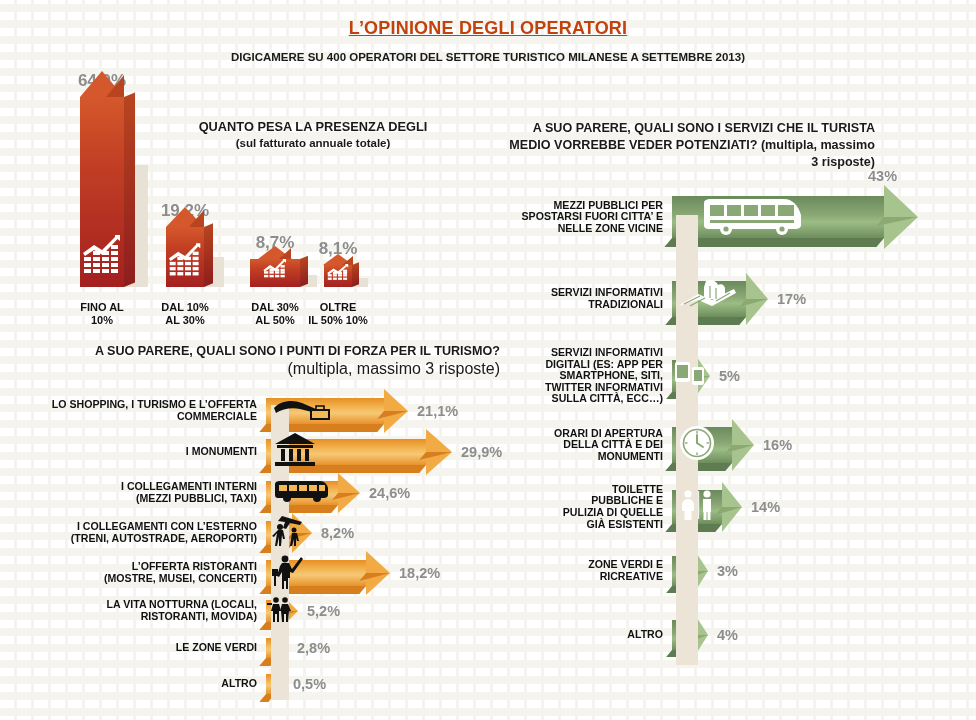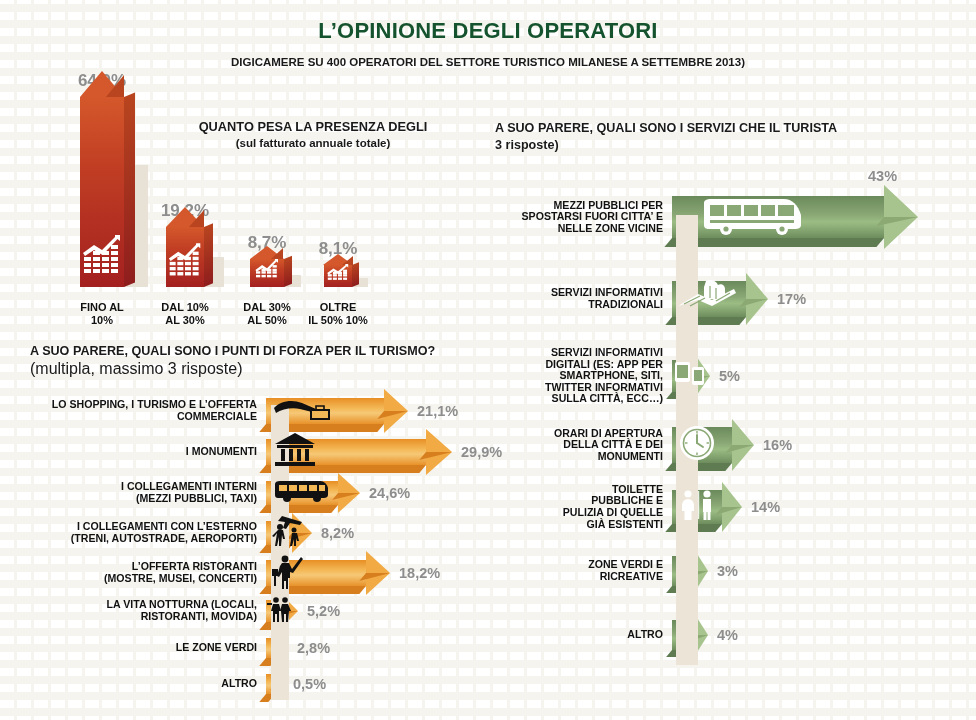--- a/index.html
+++ b/index.html
@@ -41,24 +41,25 @@
 
   .layer { position: absolute; z-index: 2; }
 
   
   #header {
     top: 18px; left: 0; width: 976px;
     text-align: center;
     z-index: 5;
   }
   #header .main-title {
-    font-size: 22px;
+    font-size: 18px;
     font-weight: bold;
-    color: #14532d;
+    color: #c2410c;
     letter-spacing: 0.2px;
+    text-decoration: underline;
   }
   #header .sub-title {
     font-size: 11.5px;
     font-weight: bold;
     color: #1a1a1a;
     margin-top: 8px;
     line-height: 20px;
   }
 
   
@@ -146,21 +147,21 @@
     z-index: 6;
   }
   #q1-title .q-main {
     font-size: 12.8px; font-weight: bold; color: #1a1a1a; line-height: 17px;
   }
   #q1-title .q-sub {
     font-size: 11.5px; font-weight: bold; color: #1a1a1a; margin-top: 2px;
   }
 
   
-  .section-title { text-align: left; z-index: 6; }
+  .section-title { text-align: right; z-index: 6; }
   .section-title .q-main { font-size: 12.6px; font-weight: bold; color: #1a1a1a; line-height: 17px; }
   .section-title .q-sub  { font-size: 16px; font-weight: normal; color: #1a1a1a; }
 
   #q2-title { top: 343px; left: 30px; width: 470px; }
   #q3-title { top: 120px; left: 495px; width: 380px; }
 
   
   .arrow-list { position: absolute; z-index: 3; }
 
   .arow {
@@ -323,21 +324,21 @@
           </g>
         </svg>
       </div>
     </div>
     <div class="caption">
       <div>DAL 10%</div>
       <div>AL 30%</div>
     </div>
   </div>
 
-  <div class="colbar" style="left:190px; width:34px; height:28px;">
+  <div class="colbar" style="left:190px; width:50px; height:28px;">
     <div class="pct">8,7%</div>
     <div class="head" style="border-left-width:17px;border-right-width:17px;border-bottom-width:13px;"></div>
     <div class="head-side" style="border-left-width:12px;border-bottom-width:11px;"></div>
     <div class="shadow" style="height:12px; width:17px; right:-17px;"></div>
     <div class="shaft">
       <div class="shaft-side" style="right:-8px;width:8px;"></div>
       <div class="glyph" style="bottom:2px;">
         <svg width="28" height="22" viewBox="0 6 40 36">
           <g fill="#ffffff">
             <rect x="2" y="26" width="7" height="4"></rect>
@@ -598,20 +599,21 @@
       <div class="tip" style="border-top:14px solid transparent;border-bottom:14px solid transparent;border-left:9px solid #f1aa44;">
         <div class="tip-lip" style="border-top:0;border-left:9px solid #d77e1e;border-bottom:6px solid transparent; top:0; left:-9px;"></div>
       </div>
     </div>
     <div class="pct">0,5%</div>
   </div>
 </div>
 
 <div class="layer section-title" id="q3-title">
   <div class="q-main">A SUO PARERE, QUALI SONO I  SERVIZI CHE IL TURISTA</div>
+  <div class="q-main">MEDIO VORREBBE VEDER POTENZIATI? (multipla, massimo</div>
   <div class="q-main">3 risposte)</div>
 </div>
 
 <div class="arrow-list" id="green-list" style="left:0; top:0; width:976px; height:720px;">
 
   <div class="stem" style="left:676px; top:215px; width:22px; height:450px;"></div>
 
   <div class="arow green" style="left:672px; top:196px; height:42px;">
     <div class="lbl">
       <div>MEZZI PUBBLICI PER</div>

